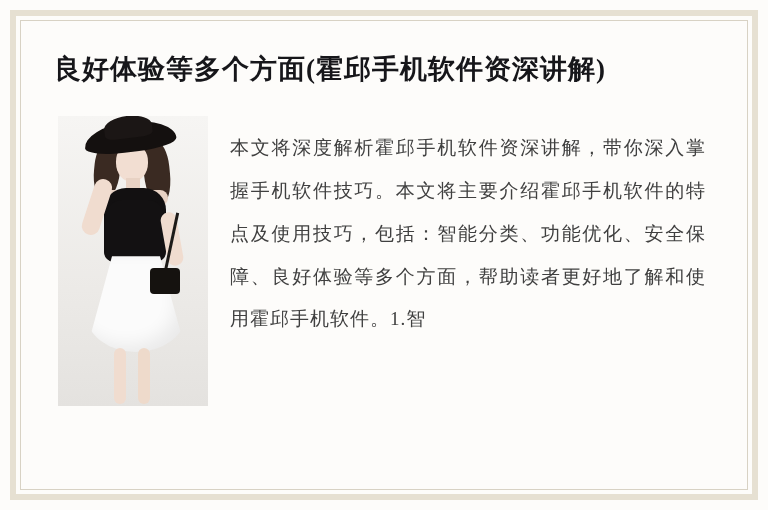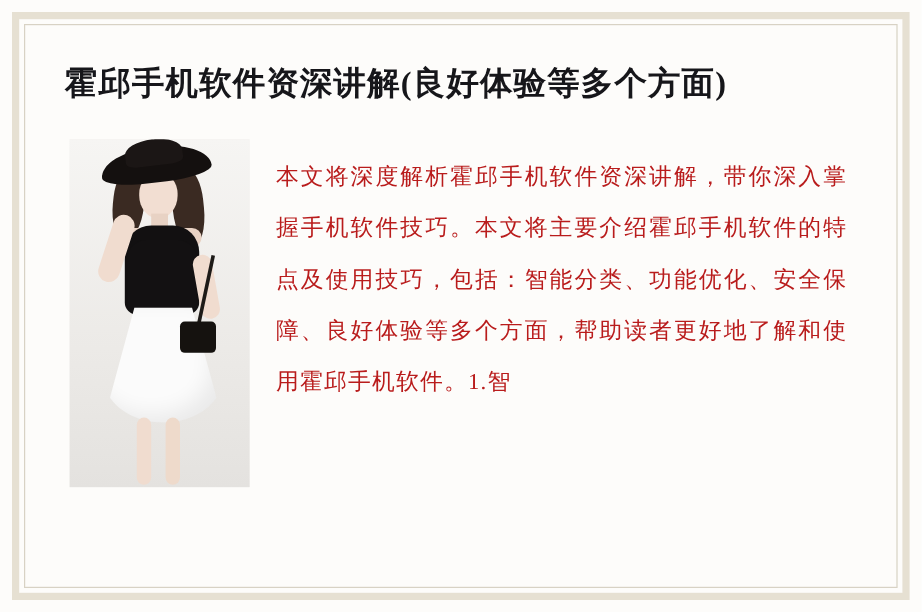--- a/index.html
+++ b/index.html
@@ -229,35 +229,35 @@
     border-radius: 6px;
   }
   .article {
     position: absolute;
     left: 196px;
     top: 0;
     width: 476px;
     font-family: "Liberation Serif", serif;
     font-size: 19px;
     line-height: 2.25;
-    color: #b91c1c;
+    color: #404040;
     letter-spacing: 1px;
     text-align: justify;
   }
 </style>
 </head>
 <body>
 
 <div class="page">
   <div class="frame-outer"></div>
   <div class="frame-inner"></div>
 
   <div class="content">
 
-    <h1 class="title">霍邱手机软件资深讲解(良好体验等多个方面)</h1>
+    <h1 class="title">良好体验等多个方面(霍邱手机软件资深讲解)</h1>
 
     <div class="body-area">
 
       <div class="photo">
         <div class="ph-bg"></div>
         <div class="ph-hair-l"></div>
         <div class="ph-hair-r"></div>
         <div class="ph-face"></div>
         <div class="ph-hat"></div>
         <div class="ph-hat2"></div>

